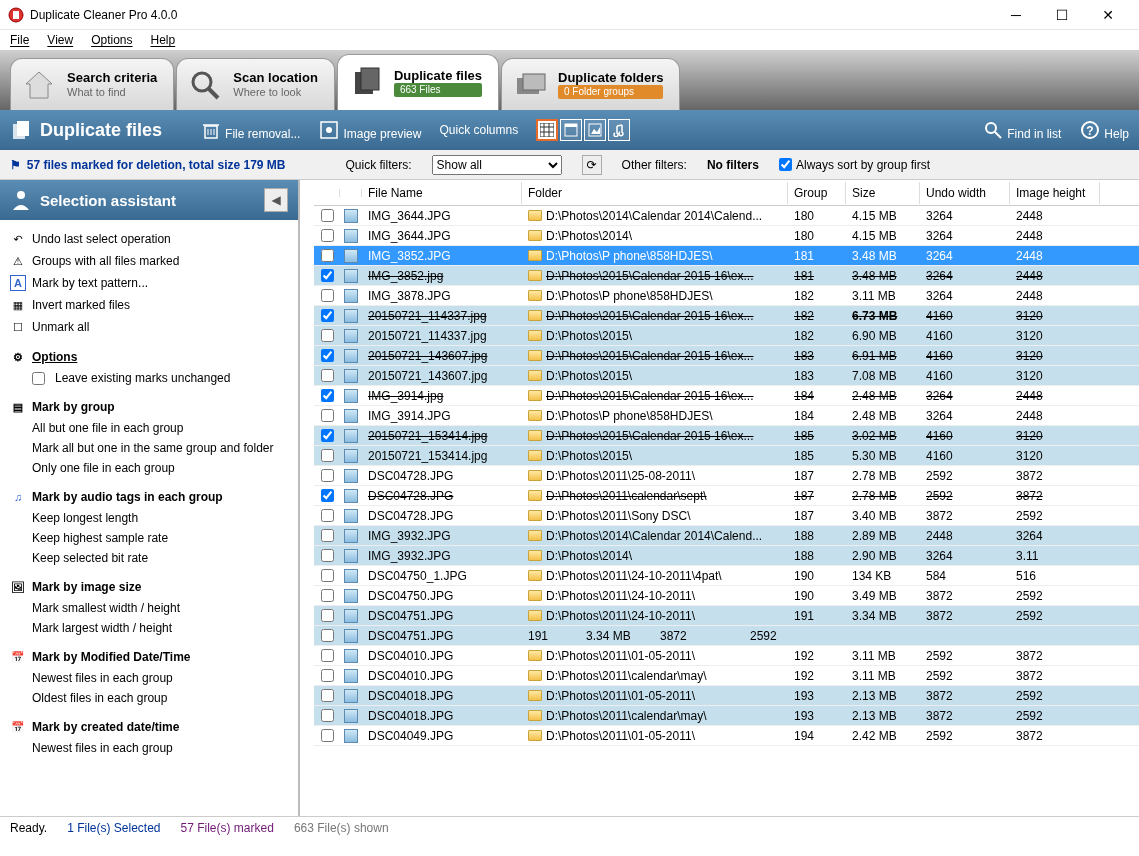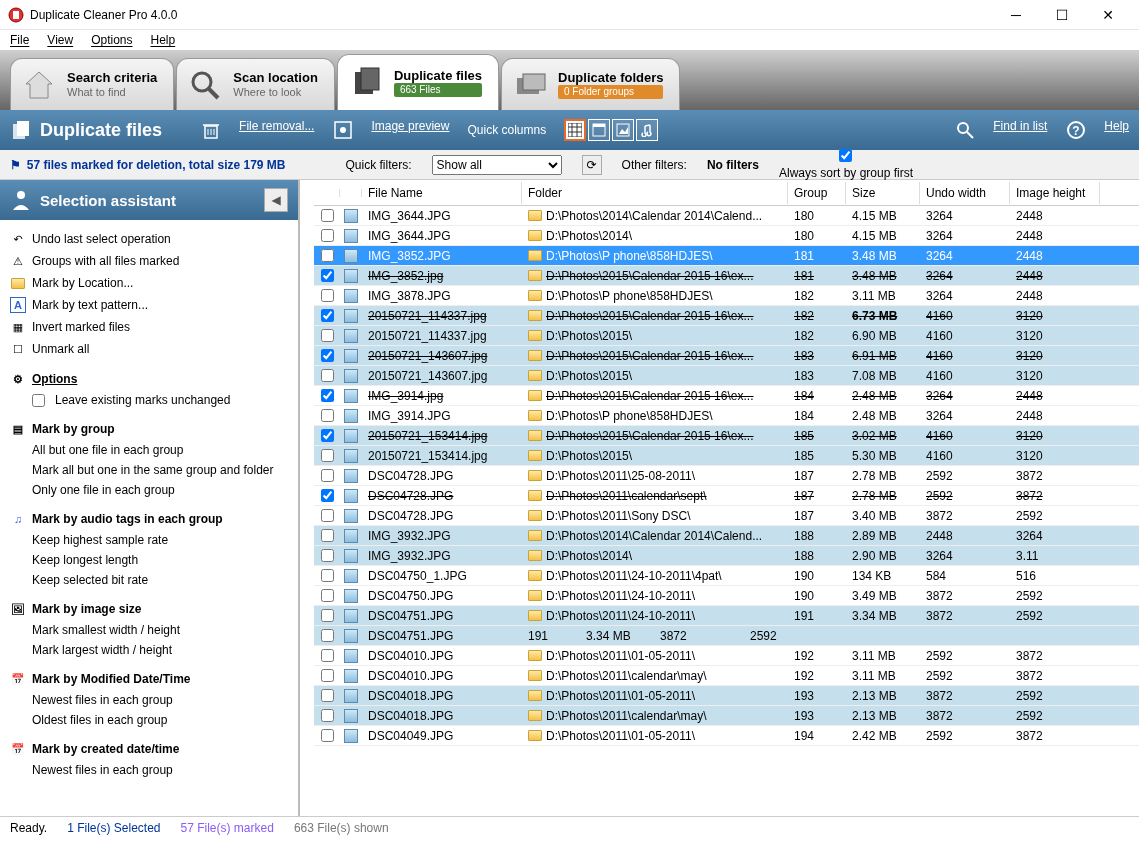--- a/index.html
+++ b/index.html
@@ -24,31 +24,31 @@
 .bigtab .labels { display:flex; flex-direction:column; line-height:1.2; }
 .bigtab .tname { font-size:13px; font-weight:600; }
 .bigtab .tsub { font-size:11px; color:#666; }
 .badge { font-size:10px; color:#fff; padding:1px 6px; border-radius:2px; display:inline-block; }
 .badge-green { background:#4a8a3a; }
 .badge-orange { background:#e08a2a; }
 
 
 .bluetool { background:linear-gradient(#5a8db5,#3a6a92); height:40px; display:flex; align-items:center; color:#fff; padding:0 10px; gap:18px; }
 .bluetool .heading { font-size:18px; font-weight:600; display:flex; align-items:center; gap:8px; margin-right:20px; }
-.bluetool .btn { display:flex; align-items:flex-start; gap:17px; cursor:pointer;text-decoration:underline; }
+.bluetool .btn { display:flex; align-items:flex-end; gap:3px; cursor:pointer; }
 .iconbox { width:22px; height:22px; display:flex; align-items:center; justify-content:center; }
 .qcol-boxes { display:flex; gap:2px; }
 .qc { width:22px; height:22px; border:1px solid #fff; display:flex; align-items:center; justify-content:center; background:rgba(255,255,255,0.1); }
 .qc.sel { border:2px solid #e66a2a; background:#fff; }
 
 
 .filters { height:30px; background:#f0f0f0; display:flex; align-items:center; padding:0 10px; gap:20px; border-bottom:1px solid #ccc; font-size:12px; }
 .filters .markstat { color:#003399; font-weight:600; display:flex; align-items:center; gap:6px; }
 .filters select { width:130px; height:20px; font-size:12px; }
-.filters .chk { display:flex; align-items:center; gap:4px;flex-direction:column; }
+.filters .chk { display:flex; align-items:center; gap:4px; }
 
 
 .main { display:flex; height:636px; }
 
 
 .leftpane { width:300px; border-right:2px solid #bbb; display:flex; flex-direction:column; overflow:hidden; }
 .lefthead { background:linear-gradient(#5a8db5,#3a6a92); color:#fff; height:40px; display:flex; align-items:center; padding:0 10px; justify-content:space-between; }
 .lefthead .t { font-size:15px; font-weight:600; display:flex; align-items:center; gap:8px; }
 .lefthead .arrow { width:24px; height:24px; background:#eee; display:flex; align-items:center; justify-content:center; color:#555; border:1px solid #aaa; }
 .leftbody { padding:8px 8px 8px 10px; overflow-y:auto; font-size:12px; }
@@ -75,21 +75,21 @@
 .c-size { width:74px; }
 .c-w { width:90px; }
 .c-h { width:90px; }
 .folder-icon { width:14px; height:11px; background:linear-gradient(#ffe9a3,#f3c14b); border:1px solid #c9a23a; border-radius:1px; display:inline-block; }
 .img-icon { width:14px; height:14px; background:linear-gradient(#d0e8f5,#8bbde0); border:1px solid #5c8baf; display:inline-block; }
 
 
 .status { height:22px; border-top:1px solid #ccc; display:flex; align-items:center; padding:0 10px; gap:20px; font-size:12px; }
 .status .s { color:#000; }
 .status .blue { color:#003399; }
-.status .red { color:#8b5cf6; }
+.status .red { color:#701a75; }
 .status .gray { color:#777; }
 </style>
 </head>
 <body>
 
 <div class="titlebar">
   <span class="icon">
     <svg width="16" height="16">
         <circle cx="8" cy="8" r="7" fill="#d33" stroke="#900"></circle>
         <rect x="5" y="4" width="6" height="8" fill="#fff"></rect>
@@ -276,26 +276,20 @@
     <div class="leftbody">
       <div class="litem">
           <span class="licon">↶</span>
           <span>Undo last select operation</span>
         </div>
       <div class="litem">
           <span class="licon">⚠</span>
           <span>Groups with all files marked</span>
         </div>
       <div class="litem">
-          <span class="licon">
-            <span class="folder-icon"></span>
-          </span>
-          <span>Mark by Location...</span>
-        </div>
-      <div class="litem">
           <span class="licon" style="border:1px solid #36c;color:#36c;font-weight:bold;">A</span>
           <span>Mark by text pattern...</span>
         </div>
       <div class="litem">
           <span class="licon">▦</span>
           <span>Invert marked files</span>
         </div>
       <div class="litem">
           <span class="licon">☐</span>
           <span>Unmark all</span>
@@ -319,24 +313,24 @@
           <span>Mark all but one in the same group and folder</span>
         </div>
       <div class="litem sub">
           <span>Only one file in each group</span>
         </div>
       <div class="litem h">
           <span class="licon" style="color:#36c;">♫</span>
           <span>Mark by audio tags in each group</span>
         </div>
       <div class="litem sub">
+          <span>Keep longest length</span>
+        </div>
+      <div class="litem sub">
           <span>Keep highest sample rate</span>
-        </div>
-      <div class="litem sub">
-          <span>Keep longest length</span>
         </div>
       <div class="litem sub">
           <span>Keep selected bit rate</span>
         </div>
       <div class="litem h">
           <span class="licon">🖼</span>
           <span>Mark by image size</span>
         </div>
       <div class="litem sub">
           <span>Mark smallest width / height</span>

